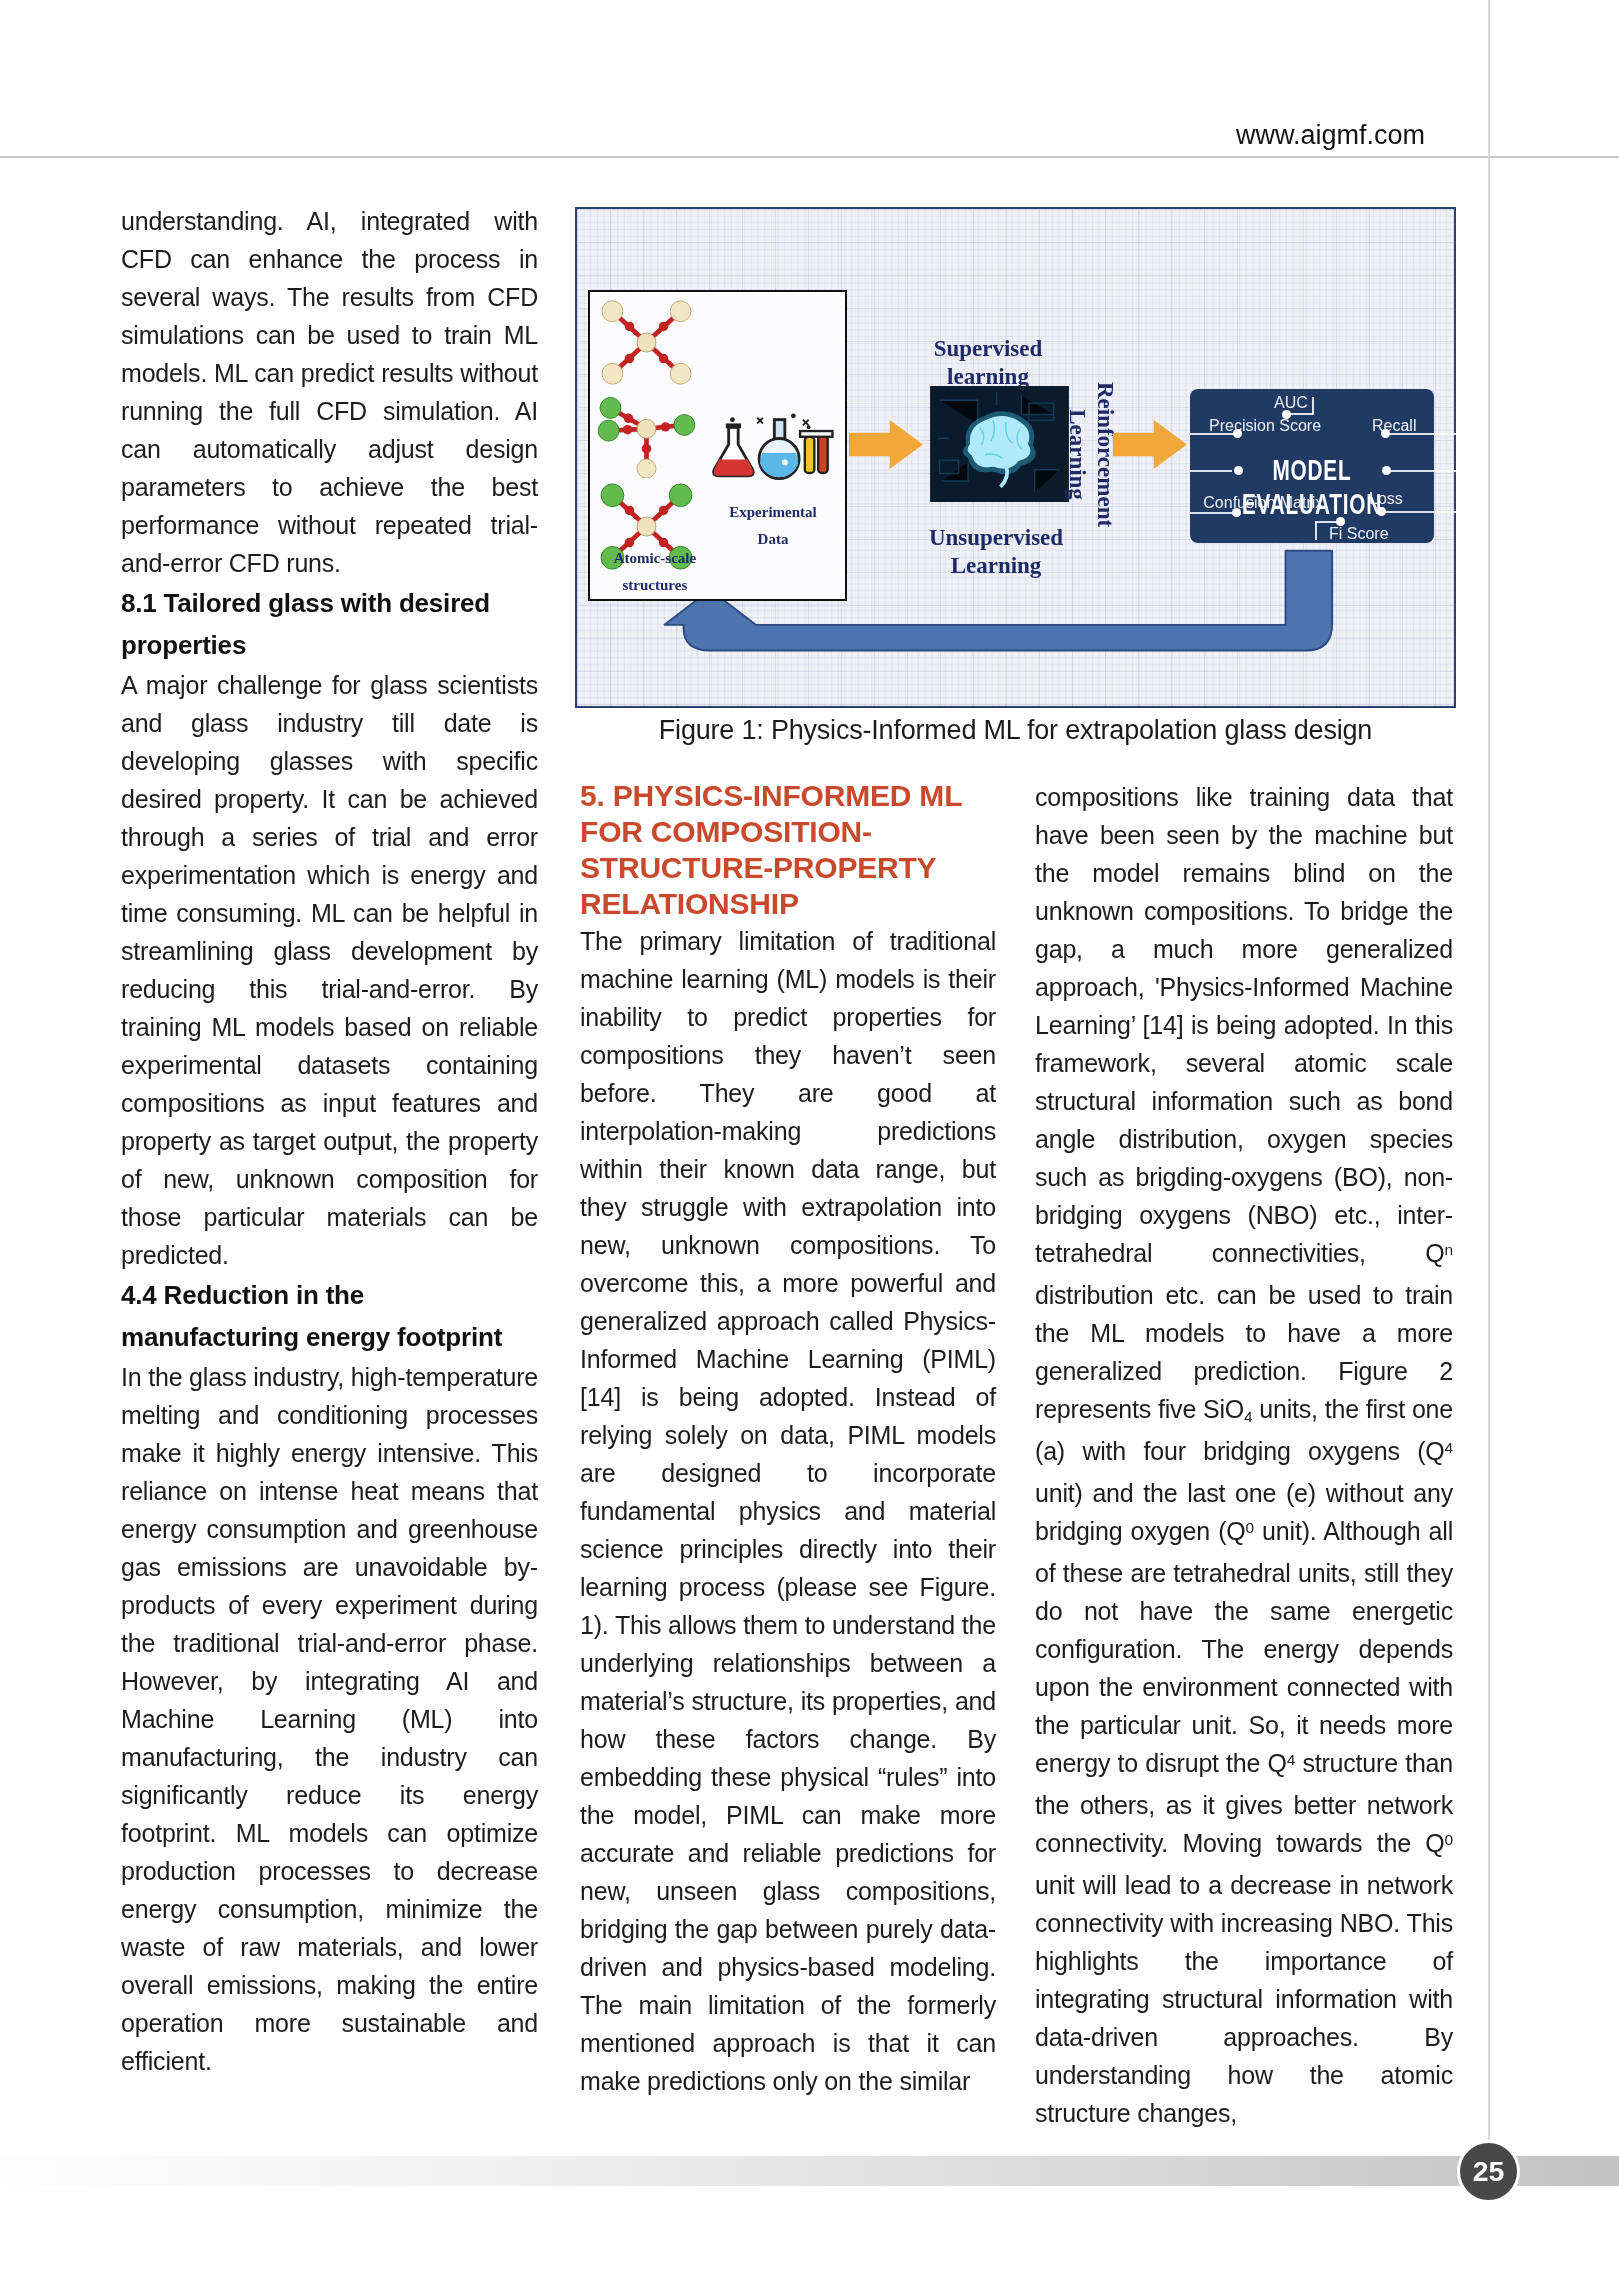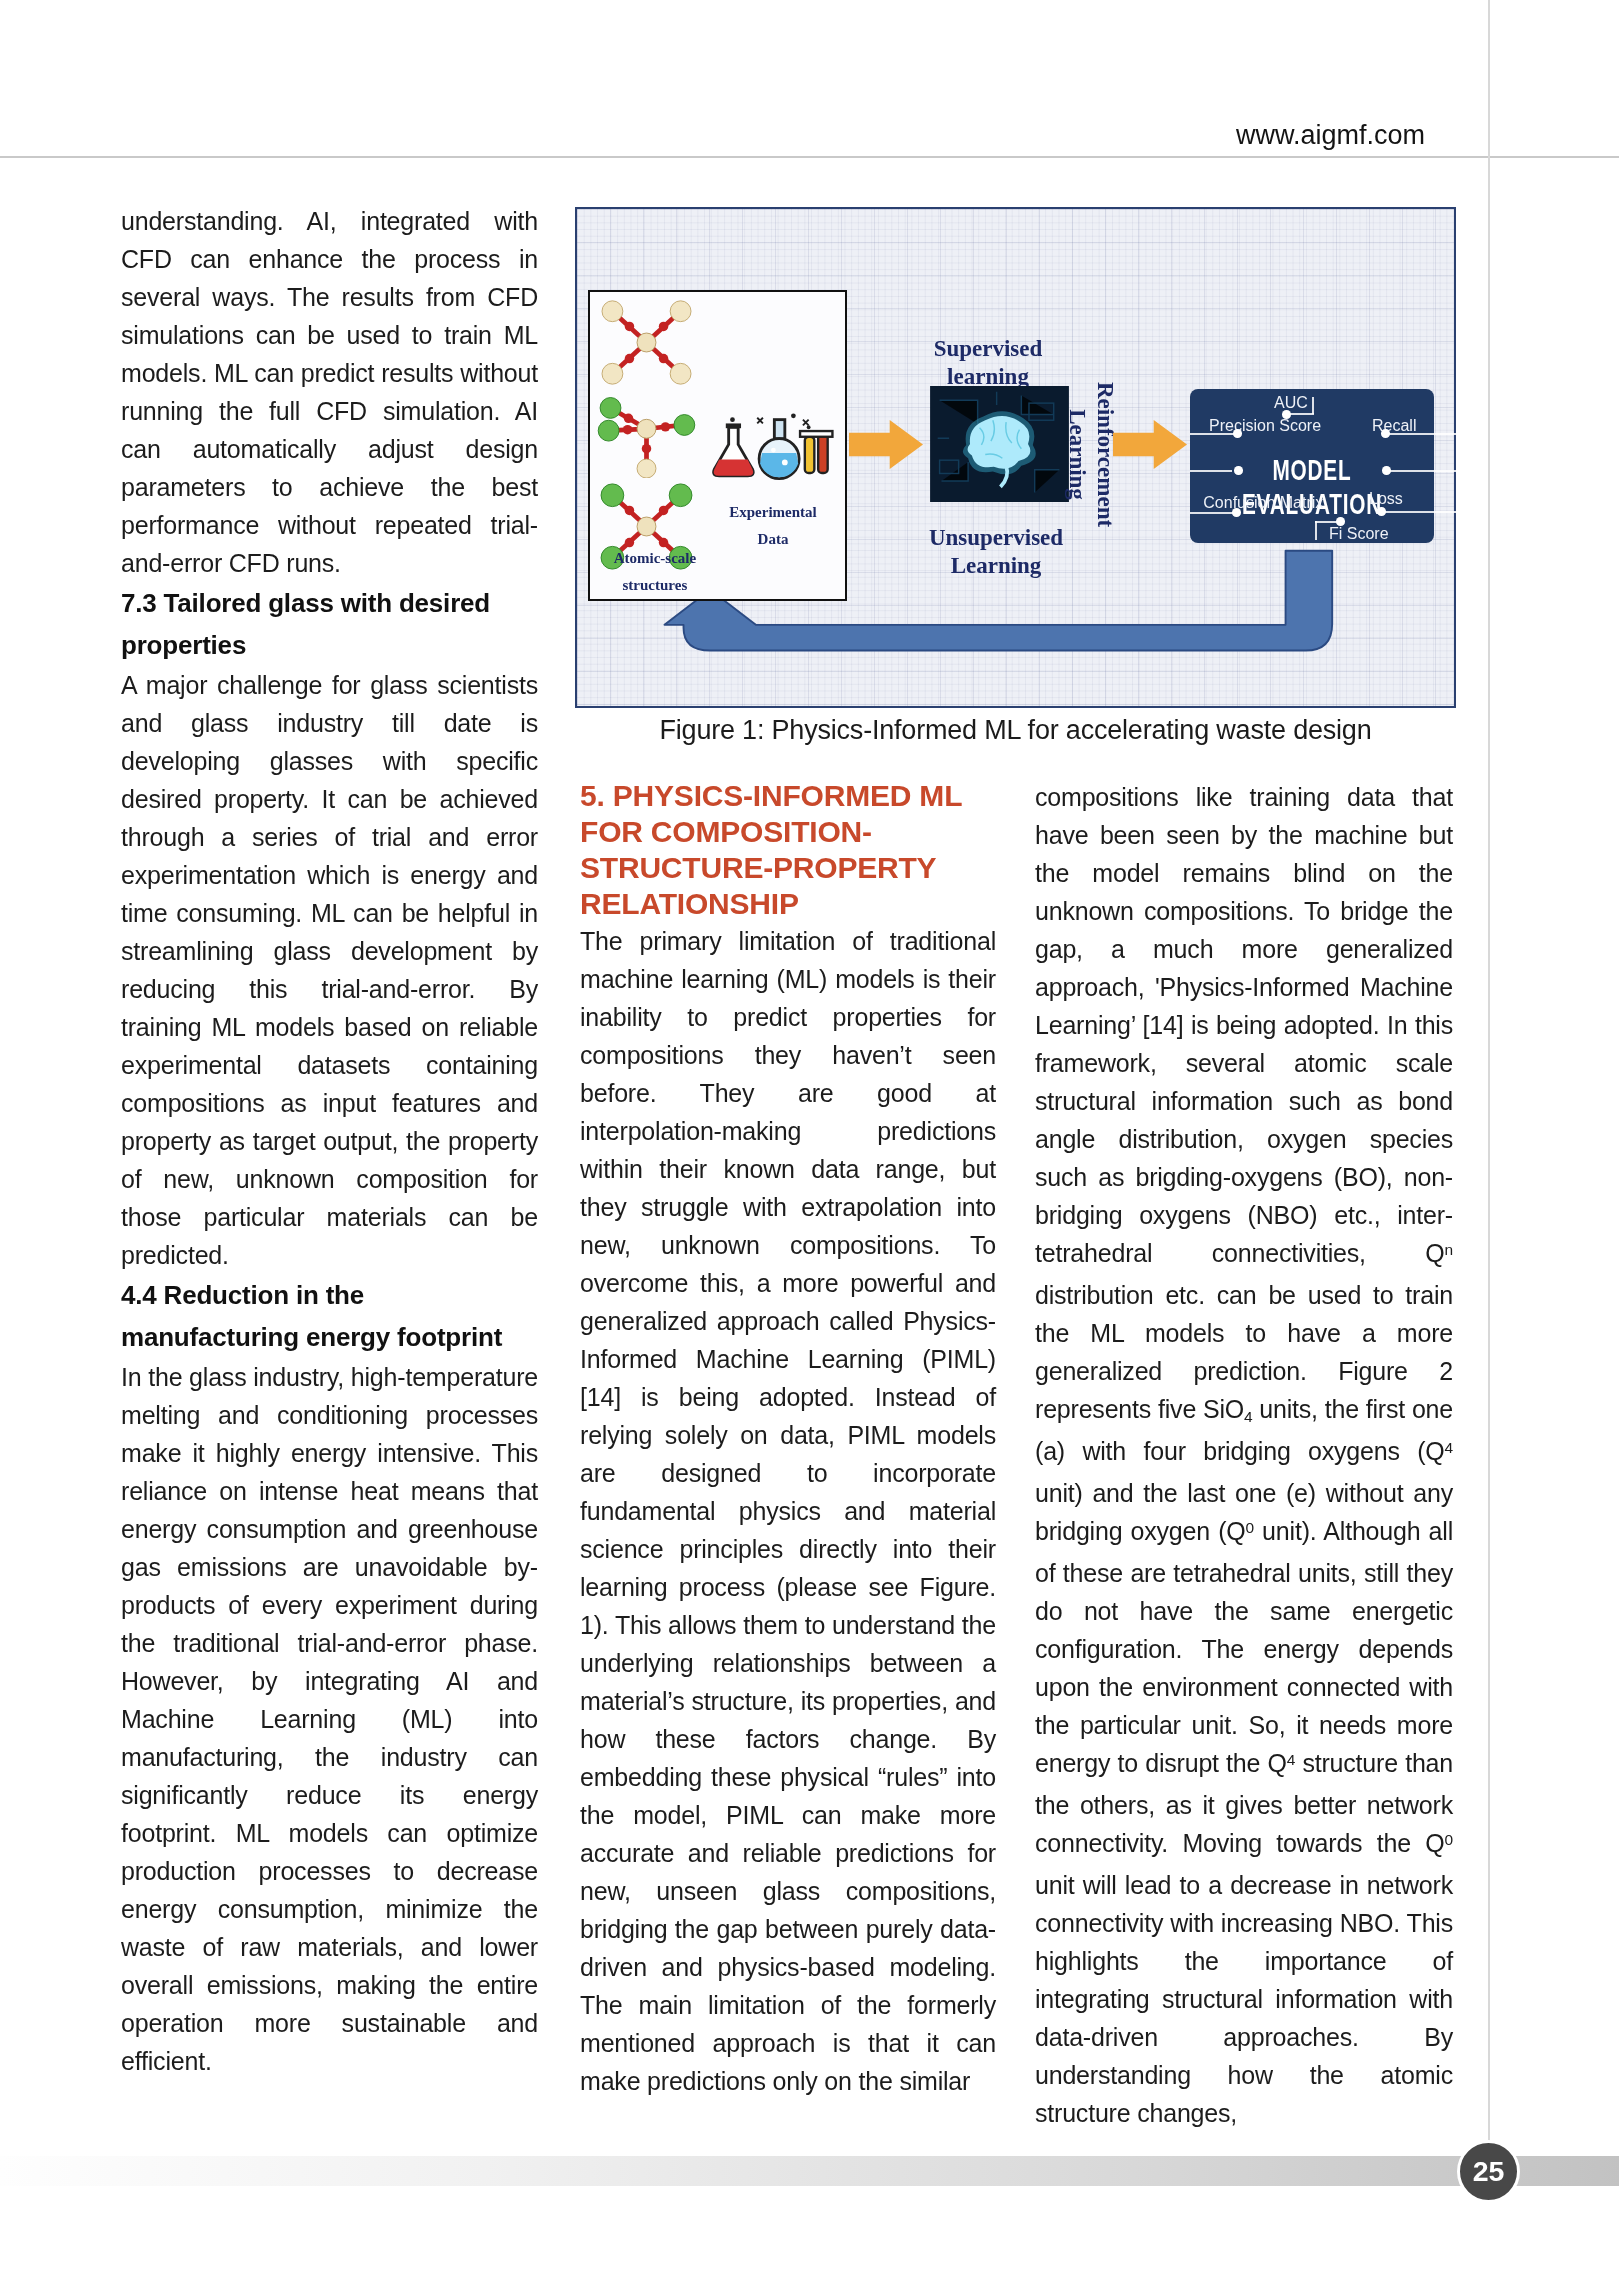--- a/index.html
+++ b/index.html
@@ -59,21 +59,21 @@
 <body>
 
 <div class="page">
 
   <div class="hdr-url">www.aigmf.com</div>
   <div class="hdr-line"></div>
   <div class="v-line"></div>
 
   <div class="col col-left">
     <p>understanding. AI, integrated with CFD can enhance the process in several ways. The results from CFD simulations can be used to train ML models. ML can predict results without running the full CFD simulation. AI can automatically adjust design parameters to achieve the best performance without repeated trial-and-error CFD runs.</p>
-    <p class="subhead mt30">7.3 Tailored glass with desired properties</p>
+    <p class="subhead mt30">8.1 Tailored glass with desired properties</p>
     <p class="mt16">A major challenge for glass scientists and glass industry till date is developing glasses with specific desired property. It can be achieved through a series of trial and error experimentation which is energy and time consuming. ML can be helpful in streamlining glass development by reducing this trial-and-error. By training ML models based on reliable experimental datasets containing compositions as input features and property as target output, the property of new, unknown composition for those particular materials can be predicted.</p>
     <p class="subhead mt30">4.4 Reduction in the manufacturing energy footprint</p>
     <p class="mt16">In the glass industry, high-temperature melting and conditioning processes make it highly energy intensive. This reliance on intense heat means that energy consumption and greenhouse gas emissions are unavoidable by-products of every experiment during the traditional trial-and-error phase. However, by integrating AI and Machine Learning (ML) into manufacturing, the industry can significantly reduce its energy footprint. ML models can optimize production processes to decrease energy consumption, minimize the waste of raw materials, and lower overall emissions, making the entire operation more sustainable and efficient.</p>
   </div>
 
   <div class="figure">
 
     <svg class="fig-abs" style="left:0;top:0;width:875px;height:496px" viewBox="0 0 920 521">
       <path d="M140,400 L188,437 L745,437 L745,359 L794,359 L794,436 Q794,464 766,464 L140,464 Q112,464 112,440 L112,437 L92,437 Z" fill="#4d74ae" stroke="#2b4a82" stroke-width="2" stroke-linejoin="round"></path>
     </svg>
@@ -216,21 +216,21 @@
       <div class="nb-dot" style="left:187px;top:118px;"></div>
       <div class="nb-line" style="left:195px;top:122px;width:83px;"></div>
 
       <div class="nb-vline" style="left:125px;top:132px;height:19px;"></div>
       <div class="nb-line" style="left:125px;top:132px;width:25px;"></div>
       <div class="nb-dot" style="left:146px;top:128px;"></div>
       <div class="nb-label" style="left:139px;top:136px;">Fi Score</div>
     </div>
   </div>
 
-  <div class="caption">Figure 1: Physics-Informed ML for accelerating waste design</div>
+  <div class="caption">Figure 1: Physics-Informed ML for extrapolation glass design</div>
 
   <div class="col col-mid">
     <p class="red-head">5. PHYSICS-INFORMED ML FOR COMPOSITION-STRUCTURE-PROPERTY RELATIONSHIP</p>
     <p class="mt16">The primary limitation of traditional machine learning (ML) models is their inability to predict properties for compositions they haven’t seen before. They are good at interpolation-making predictions within their known data range, but they struggle with extrapolation into new, unknown compositions. To overcome this, a more powerful and generalized approach called Physics-Informed Machine Learning (PIML) [14] is being adopted. Instead of relying solely on data, PIML models are designed to incorporate fundamental physics and material science principles directly into their learning process (please see Figure. 1). This allows them to understand the underlying relationships between a material’s structure, its properties, and how these factors change. By embedding these physical “rules” into the model, PIML can make more accurate and reliable predictions for new, unseen glass compositions, bridging the gap between purely data-driven and physics-based modeling. The main limitation of the formerly mentioned approach is that it can make predictions only on the similar</p>
   </div>
 
   <div class="col col-right">
     <p><span>compositions like training data that have been seen by the machine but the model remains blind on the unknown compositions. To bridge the gap, a much more generalized approach, 'Physics-Informed Machine Learning’ [14] is being adopted. In this framework, several atomic scale structural information such as bond angle distribution, oxygen species such as brigding-oxygens (BO), non-bridging oxygens (NBO) etc., inter-tetrahedral connectivities, Q</span><sup>n</sup><span> distribution etc. can be used to train the ML models to have a more generalized prediction. Figure 2 represents five SiO</span><sub>4</sub><span> units, the first one (a) with four bridging oxygens (Q</span><sup>4</sup><span> unit) and the last one (e) without any bridging oxygen (Q</span><sup>0</sup><span> unit). Although all of these are tetrahedral units, still they do not have the same energetic configuration. The energy depends upon the environment connected with the particular unit. So, it needs more energy to disrupt the Q</span><sup>4</sup><span> structure than the others, as it gives better network connectivity. Moving towards the Q</span><sup>0</sup><span> unit will lead to a decrease in network connectivity with increasing NBO. This highlights the importance of integrating structural information with data-driven approaches. By understanding how the atomic structure changes,</span></p>
   </div>
 

